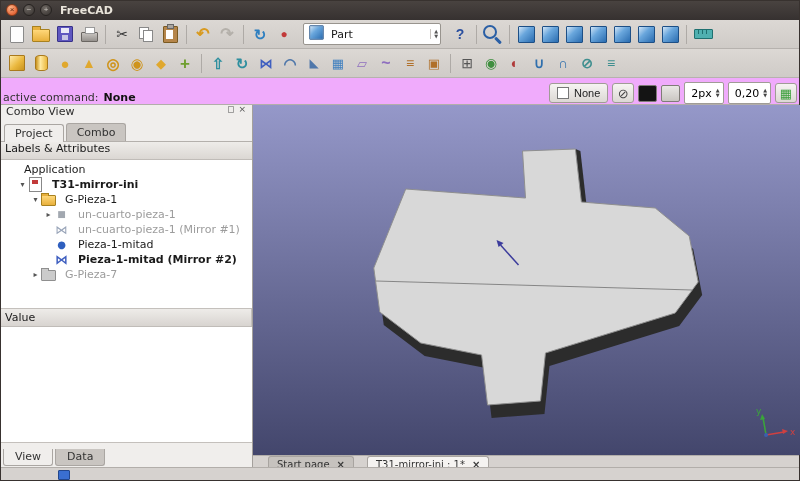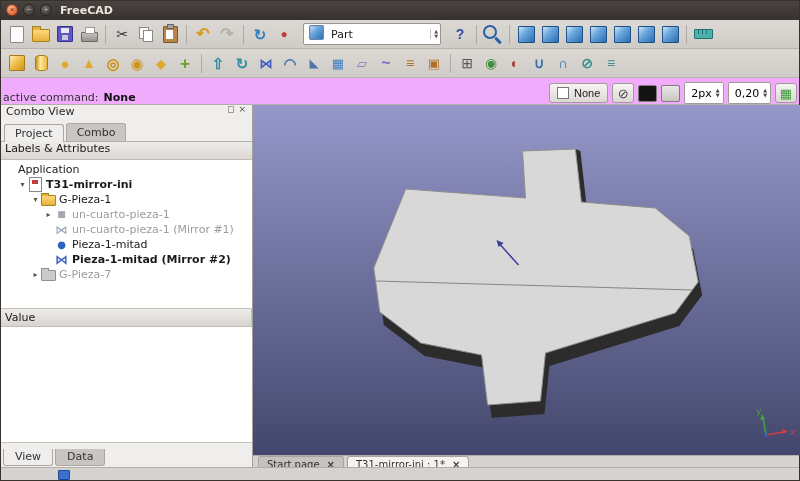--- a/index.html
+++ b/index.html
@@ -72,21 +72,21 @@
   .panel-winbtns{margin-left:auto;display:flex;gap:4px;color:#555;font-size:9px;line-height:1;}
   .panel-winbtns span{cursor:default;}
   .ptabs{display:flex;padding:0 4px;border-bottom:1px solid #b4b0ac;height:19px;align-items:flex-end;}
   .ptab{padding:2px 10px 2px;border:1px solid #aaa6a2;border-bottom:none;border-radius:3px 3px 0 0;background:#c9c5c1;color:#333;margin-right:2px;}
   .ptab.active{background:#f0eeec;position:relative;top:1px;}
   .lblhdr{height:17px;background:linear-gradient(#eeece9,#dbd7d3);border-bottom:1px solid #c0bcb8;display:flex;align-items:flex-start;padding:0 5px;color:#1a1a1a;}
   .tree{background:#fff;height:146px;overflow:hidden;border-bottom:1px solid #c4c0bc;padding-top:2px;}
   .trow{display:flex;align-items:center;height:15px;color:#1a1a1a;white-space:nowrap;}
   .trow .exp{width:11px;text-align:center;font-size:8px;color:#555;flex:0 0 auto;}
   .trow .ticon{width:15px;display:flex;justify-content:center;flex:0 0 auto;}
-  .trow .tlabel{margin-left:3px;}
+  .trow .tlabel{margin-left:9px;}
   .trow.gray{color:#9c9c9c;}
   .trow.bold .tlabel{font-weight:bold;}
   .tdoc{width:11px;height:13px;background:#fff;border:1px solid #888;position:relative;}
   .tdoc::before{content:"";position:absolute;left:2px;top:2px;width:6px;height:4px;background:#c23a3a;}
   .tfld{width:13px;height:9px;background:linear-gradient(#ffd87a,#e8b03c);border:1px solid #a8811f;position:relative;margin-top:2px;border-radius:1px;}
   .tfld::before{content:"";position:absolute;top:-3px;left:-1px;width:6px;height:2px;background:#e8b03c;border:1px solid #a8811f;border-bottom:none;}
   .tfld.g{background:#cbcbcb;border-color:#8f8f8f;}
   .tfld.g::before{background:#cbcbcb;border-color:#8f8f8f;}
   .prophdr{display:flex;height:17px;background:linear-gradient(#eeece9,#d8d4d0);border-bottom:1px solid #c0bcb8;color:#1a1a1a;}
   .prophdr .col{padding:1px 5px;border-right:1px solid #c4c0bc;display:flex;align-items:center;}
@@ -95,21 +95,21 @@
   .propbody{flex:1;background:#fff;border-bottom:1px solid #c4c0bc;}
   .pbot{height:18px;display:flex;align-items:flex-start;padding-left:3px;background:#f0eeec;margin-top:6px;}
   .btab{padding:1px 11px 2px;border:1px solid #aaa6a2;border-top:none;border-radius:0 0 3px 3px;background:#c9c5c1;color:#333;margin-right:2px;}
   .btab.active{background:#f0eeec;}
 
   
   .vp{flex:1;display:flex;flex-direction:column;min-width:0;}
   .canvas{position:relative;height:350px;flex:0 0 auto;}
   .canvas svg{position:absolute;left:0;top:0;width:100%;height:100%;}
   .vtabs{height:16px;background:#d6d2cf;display:flex;align-items:flex-end;padding-left:5px;gap:3px;border-top:1px solid #b2aeaa;flex:1;}
-  .vtab{display:flex;align-items:center;gap:7px;padding:0 8px;font-size:10px;border:1px solid #a8a4a0;border-bottom:none;border-radius:3px 3px 0 0;background:#c6c2be;color:#333;height:15px;}
+  .vtab{display:flex;align-items:center;gap:7px;padding:0 8px;font-size:10px;border:1px solid #a8a4a0;border-bottom:none;border-radius:3px 3px 0 0;background:#c6c2be;color:#333;height:15px;margin-left:10px;}
   .vtab.active{background:#f5f3f1;}
   .vtab .x{font-size:10px;font-weight:bold;color:#3a3a3a;line-height:1;}
 
   
   .statusbar{height:13px;background:#d6d2cf;border-top:1px solid #b2aeaa;display:flex;align-items:center;padding-left:58px;flex:0 0 auto;}
   .dimico{width:10px;height:8px;background:#3a6fd0;border:1px solid #23478c;border-radius:1px;}
 </style>
 </head>
 <body>
 

